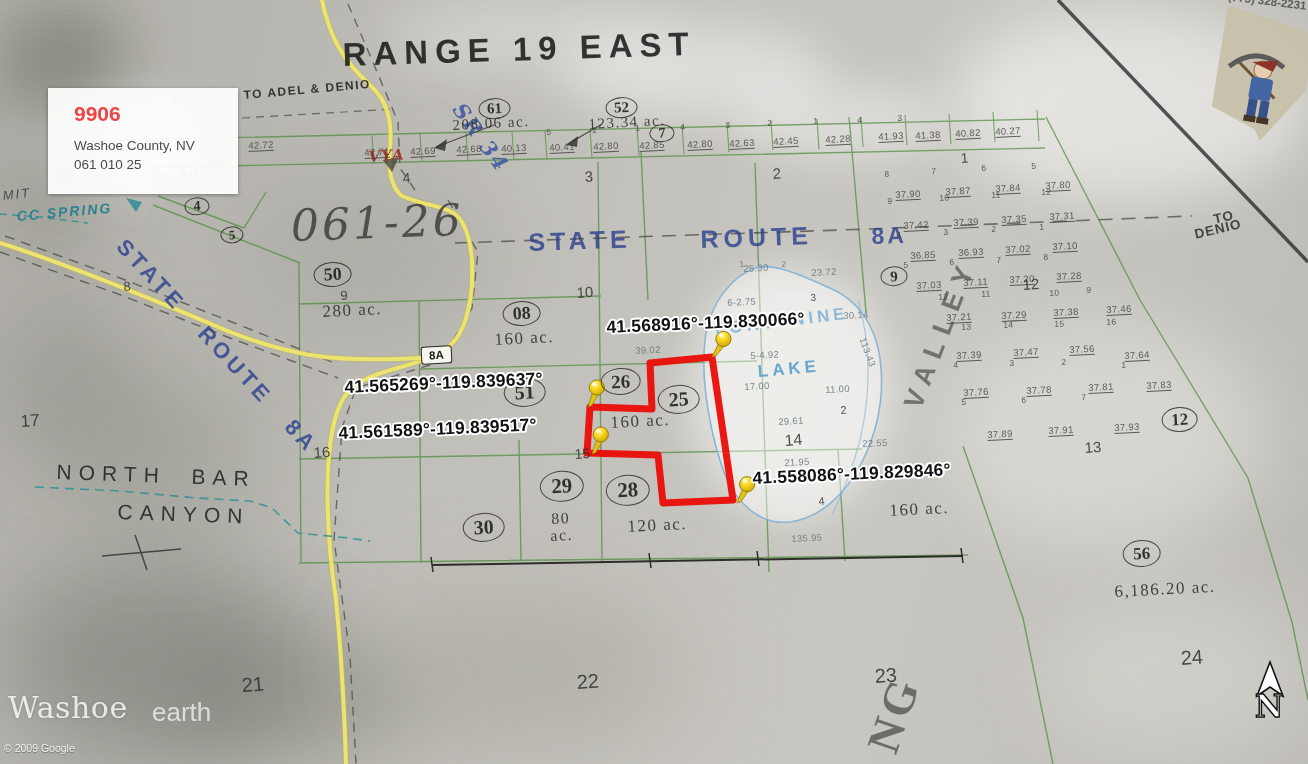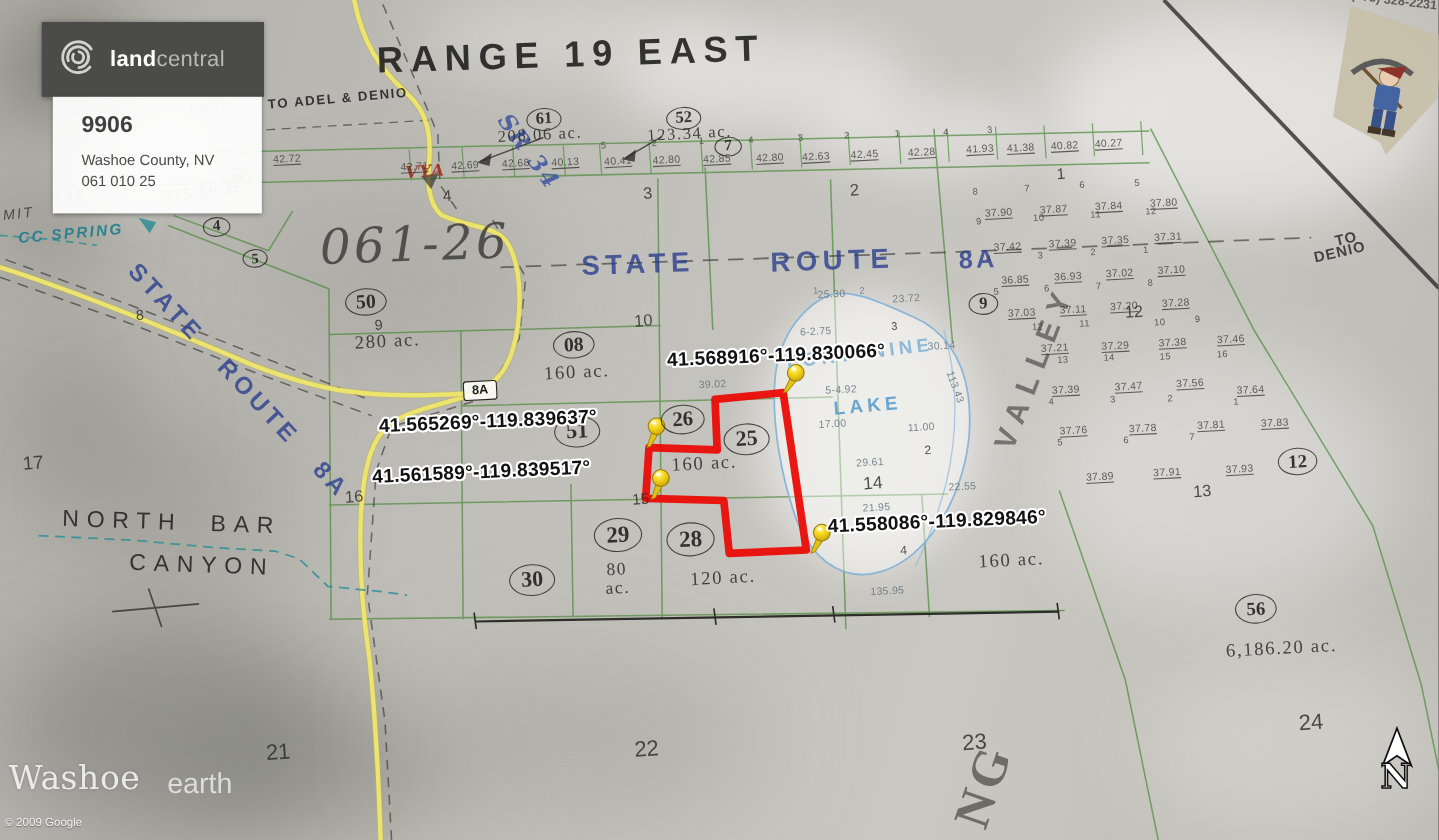--- a/index.html
+++ b/index.html
@@ -20,21 +20,21 @@
   .lk{color:#5e6e78;}
   .coord{font-size:17.5px;font-weight:bold;color:#121212;letter-spacing:.2px;transform:rotate(-2.5deg);z-index:4;
     text-shadow:-1.5px -1.5px 0 #fff,1.5px -1.5px 0 #fff,-1.5px 1.5px 0 #fff,1.5px 1.5px 0 #fff,0 -1.8px 0 #fff,0 1.8px 0 #fff,-1.8px 0 0 #fff,1.8px 0 0 #fff;}
   .logo-box{position:absolute;left:38px;top:20px;width:202px;height:68px;background:#4b4b49;z-index:10;
     display:flex;align-items:center;padding-left:14px;box-sizing:border-box;box-shadow:0 1px 5px rgba(0,0,0,.4);}
   .logo-text{font-size:20px;margin-left:10px;letter-spacing:.3px;}
   .logo-land{color:#fff;font-weight:bold;}
   .logo-central{color:#b9b9b9;font-weight:normal;}
   .info-card{position:absolute;left:48px;top:88px;width:190px;height:106px;background:rgba(255,255,255,.93);
     z-index:10;box-shadow:0 1px 4px rgba(0,0,0,.35);padding:14px 0 0 26px;box-sizing:border-box;}
-  .info-id{font-size:21px;font-weight:bold;color:#404040;margin-bottom:10px;}
+  .info-id{font-size:21px;font-weight:bold;color:#ef4444;margin-bottom:10px;}
   .info-line{font-size:13.5px;color:#4a4a4a;line-height:19px;}
   .shield{position:absolute;left:421px;top:346px;width:31px;height:18px;border:1.6px solid #26261f;border-radius:3px;
     background:rgba(252,252,248,.9);font-size:11.5px;font-weight:bold;color:#1c1c18;display:flex;align-items:center;
     justify-content:center;transform:rotate(-3deg);z-index:4;box-sizing:border-box;}
   .gword{position:absolute;left:8px;top:690px;font-family:"DejaVu Serif",serif;font-size:30px;
     color:rgba(255,255,255,.82);letter-spacing:.5px;z-index:6;text-shadow:0 0 3px rgba(90,90,90,.4);}
   .eword{position:absolute;left:152px;top:697px;font-size:26px;color:rgba(255,255,255,.68);z-index:6;}
   .copyright{position:absolute;left:4px;top:742px;font-size:10.5px;color:rgba(255,255,255,.9);z-index:6;
     text-shadow:0 1px 1px rgba(60,60,60,.6);}
   .phone{position:absolute;left:1228px;top:-5px;font-size:11.5px;font-weight:bold;color:#3a3a36;opacity:.75;
@@ -328,32 +328,20 @@
   <span class="lbl tny lk" style="left:825px;top:384px;">11.00</span>
   <span class="lbl tny lk" style="left:778px;top:416px;">29.61</span>
   <span class="lbl tny lk" style="left:635px;top:345px;">39.02</span>
   <span class="lbl tny lk" style="left:862px;top:438px;">22.55</span>
   <span class="lbl tny lk" style="left:791px;top:533px;">135.95</span>
   <span class="lbl tny lk" style="left:784px;top:457px;">21.95</span>
   <span class="lbl tny lk" style="left:868px;top:336px;transform:rotate(70deg);">113.43</span>
 
   <div class="shield">8A</div>
 
-  <div class="logo-box">
-    <span>
-      <svg width="38" height="38" viewBox="0 0 38 38">
-        <g fill="none" stroke="#d2d2d2" stroke-linecap="round">
-          <circle cx="19" cy="19" r="14" stroke-width="2.6" stroke-dasharray="70 18" transform="rotate(40 19 19)"></circle>
-          <circle cx="19" cy="19" r="9.5" stroke-width="2.6" stroke-dasharray="47 13" transform="rotate(160 19 19)"></circle>
-          <circle cx="19" cy="19" r="5" stroke-width="2.6" stroke-dasharray="25 7" transform="rotate(280 19 19)"></circle>
-        </g>
-      </svg>
-    </span>
-    <span class="logo-text"><span class="logo-land">land</span><span class="logo-central">central</span></span>
-  </div>
   <div class="info-card">
     <div class="info-id">9906</div>
     <div class="info-line">Washoe County, NV</div>
     <div class="info-line">061 010 25</div>
   </div>
 
   <div class="nevada">
     <svg width="92" height="128" viewBox="0 0 92 128">
       <line x1="18" y1="52" x2="62" y2="84" stroke="#6b4a2a" stroke-width="3"></line>
       <path d="M12,60 Q36,34 66,52" fill="none" stroke="#555" stroke-width="5"></path>

